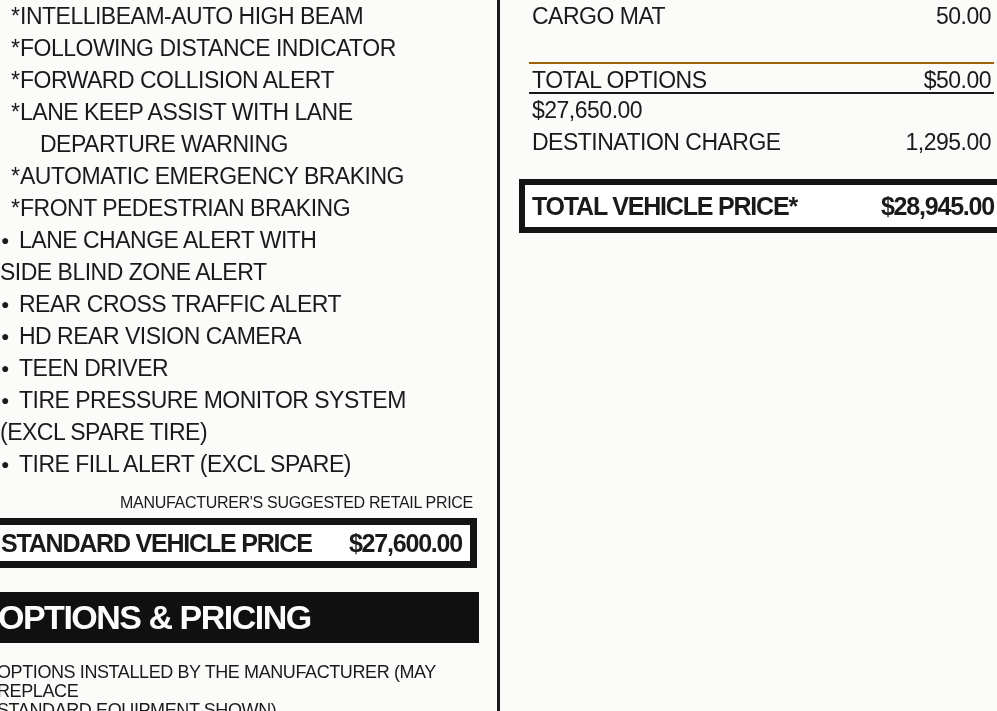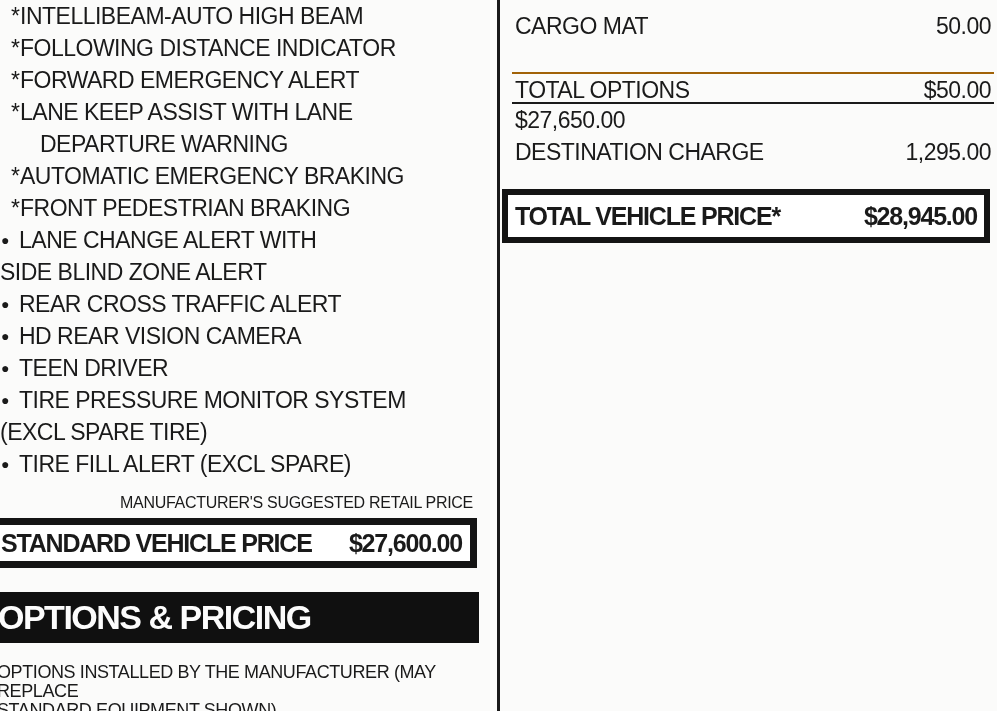--- a/index.html
+++ b/index.html
@@ -62,21 +62,21 @@
     white-space: nowrap;
   }
 
   .options-note {
     margin-top: 20px; margin-left: -3px;
     font-size: 18px; line-height: 19px; letter-spacing: -0.4px;
     white-space: pre-line;
   }
 
   
-  .right-col { position: absolute; left: 500px; top: 10px; width: 497px; }
+  .right-col { position: absolute; left: 500px; top: 0; width: 497px; padding-left: 17px; }
   .rc-inner { margin: 0 3px 0 12px; }
 
   .row {
     height: 32px; line-height: 32px;
     font-size: 23px; letter-spacing: -0.5px;
     display: flex; justify-content: space-between;
     padding: 0 3px;
     white-space: nowrap;
   }
   .summary-rows { margin-top: 30px; }
@@ -107,21 +107,21 @@
         <span>INTELLIBEAM-AUTO HIGH BEAM</span>
       </div>
 
       <div class="f-line f-star">
         <span class="mk">*</span>
         <span>FOLLOWING DISTANCE INDICATOR</span>
       </div>
 
       <div class="f-line f-star">
         <span class="mk">*</span>
-        <span>FORWARD EMERGENCY ALERT</span>
+        <span>FORWARD COLLISION ALERT</span>
       </div>
 
       <div class="f-line f-star">
         <span class="mk">*</span>
         <span>LANE KEEP ASSIST WITH LANE</span>
       </div>
 
       <div class="f-line f-cont_star">
         
         <span>DEPARTURE WARNING</span>

